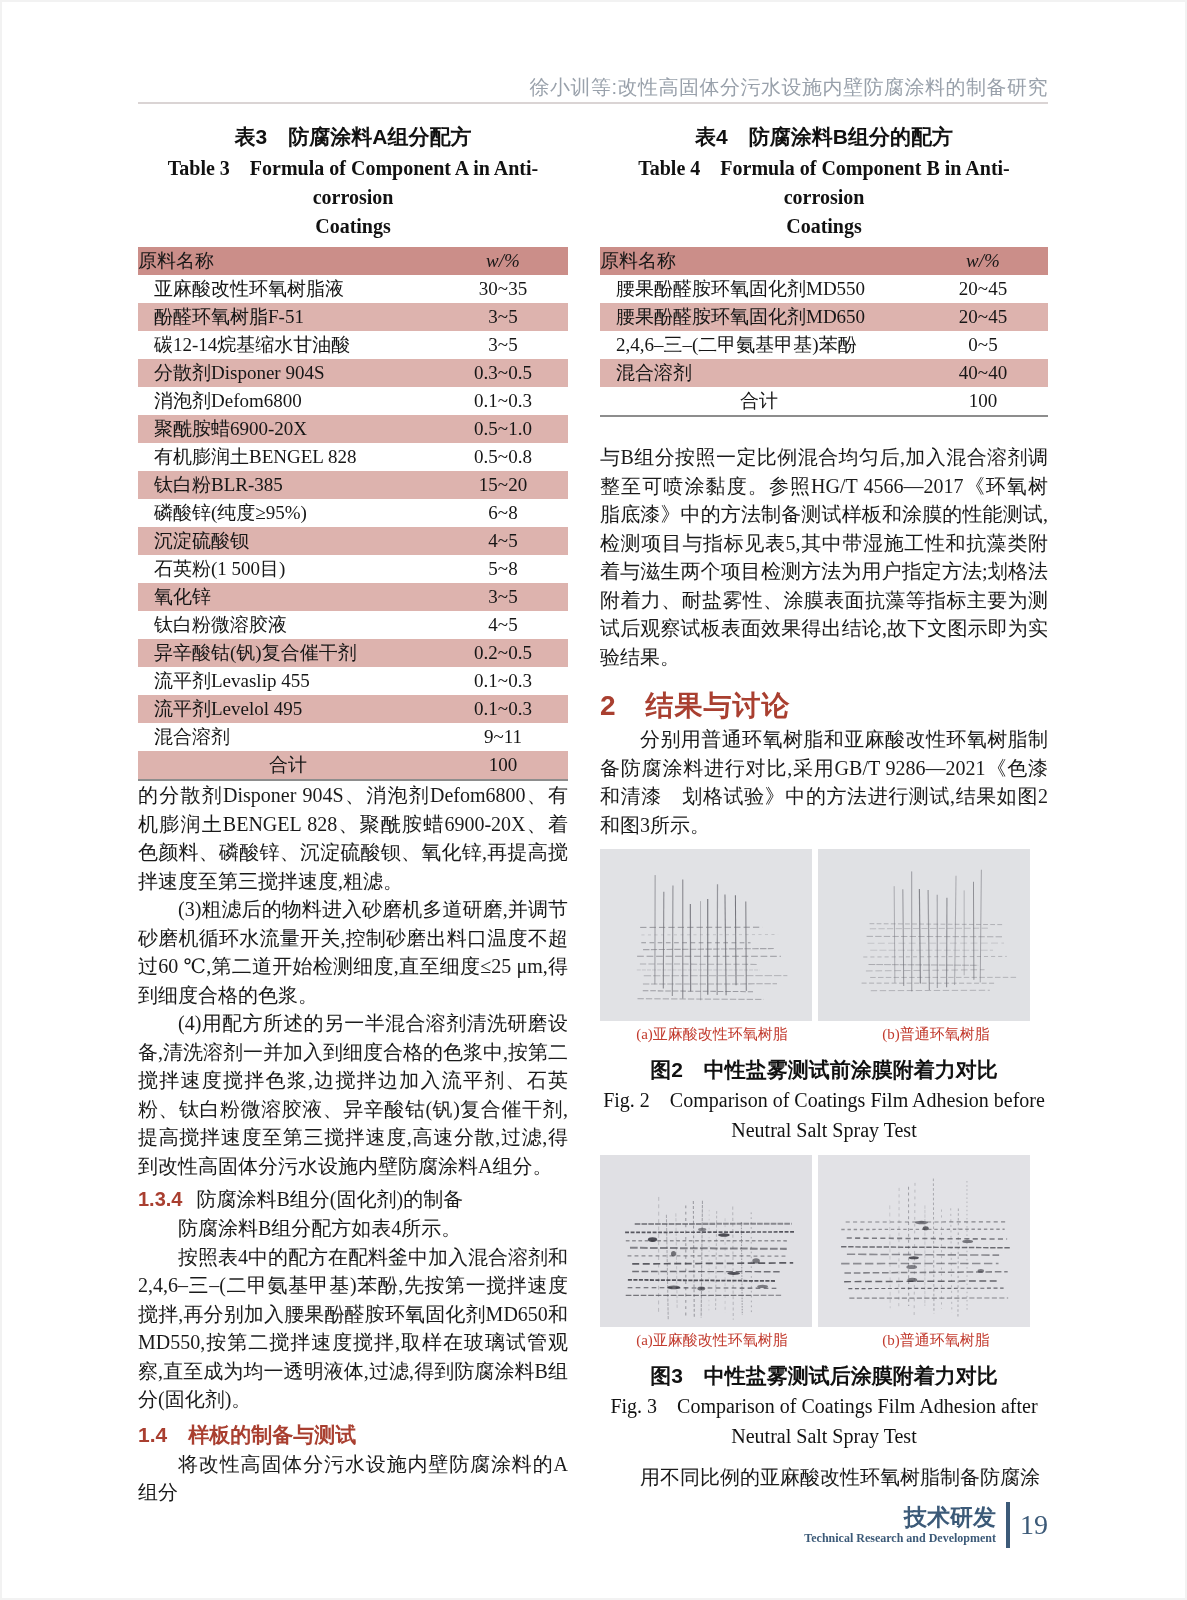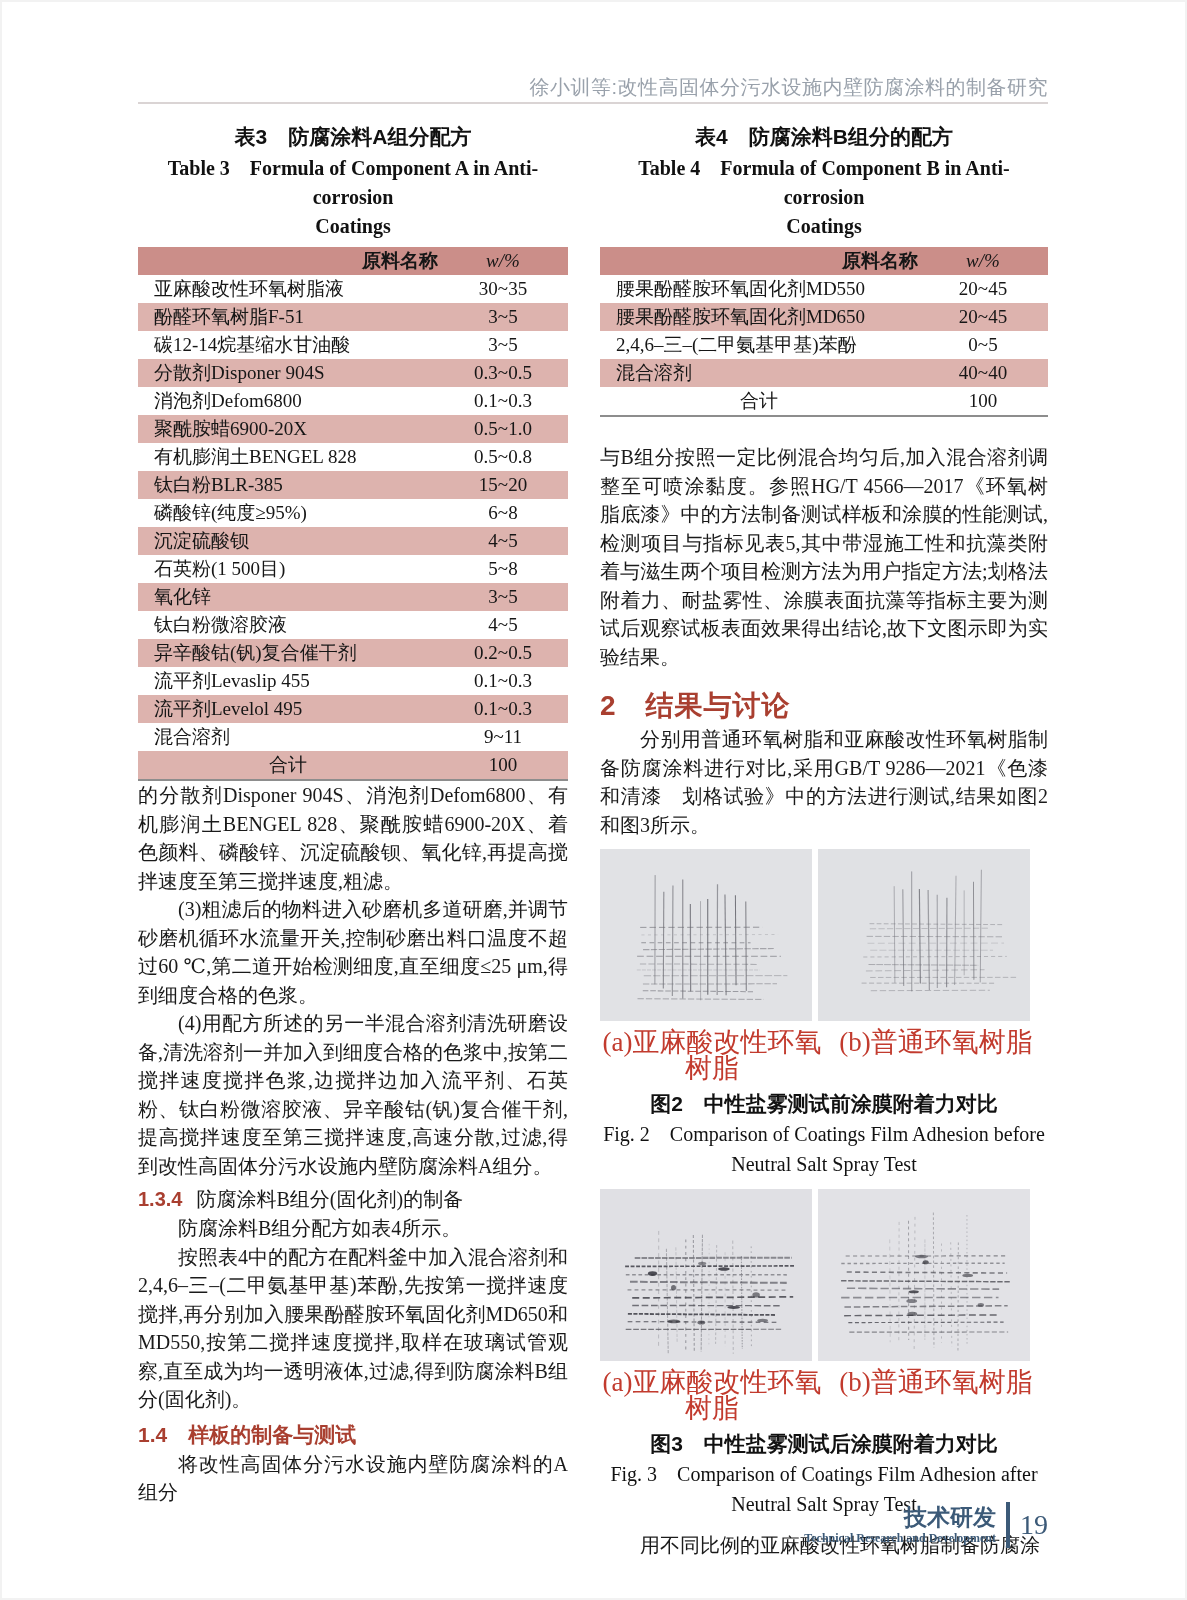--- a/index.html
+++ b/index.html
@@ -25,21 +25,21 @@
     font-weight:bold;font-size:21px;line-height:26px;margin:6px 0 4px;color:#111;
   }
   .tbl-title-en{
     text-align:center;font-weight:bold;font-size:20px;line-height:29px;color:#111;
   }
   
   table.formula{width:100%;border-collapse:collapse;margin-top:6px;font-size:19px;color:#161616;
     border-bottom:2px solid #8d8d8d;}
   table.formula th,table.formula td{height:28px;line-height:28px;padding:0;font-weight:normal;}
   table.formula thead tr{background:#cb8e89;}
-  table.formula th.name-col{text-align:right;font-weight:bold;}
+  table.formula th.name-col{text-align:left;}
   table.formula th.val-col{width:130px;text-align:center;font-style:italic;}
   table.formula td.name{text-align:left;padding-left:16px;}
   table.formula td.val{text-align:center;}
   table.formula tbody tr:nth-child(even){background:#ddb3ae;}
   table.formula tbody tr.total td.name{text-align:center;padding-left:0;}
   
   p.body-p{margin:0;font-size:20px;line-height:28.5px;text-align:justify;color:#1a1a1a;}
   p.indent{text-indent:2em;}
   .gap-top{margin-top:18px;}
   
@@ -49,21 +49,21 @@
     font-family:"Liberation Sans","DejaVu Sans",sans-serif;font-weight:bold;
     color:#a93f30;font-size:21px;line-height:30px;margin-top:6px;
   }
   .h-section{
     font-family:"Liberation Sans","DejaVu Sans",sans-serif;font-weight:bold;
     color:#a93f30;font-size:28px;line-height:38px;margin-top:16px;letter-spacing:1px;
   }
   
   .photos{display:flex;gap:6px;margin-top:10px;}
   .photo{width:212px;height:172px;overflow:hidden;}
-  .fig-sublabels{display:flex;margin-top:8px;font-size:27px;color:#c23b2e;line-height:26px;}
+  .fig-sublabels{display:flex;margin-top:0;font-size:15px;color:#c23b2e;line-height:26px;}
   .fig-sublabels span{width:50%;text-align:center;}
   .fig-cap-cn{
     text-align:center;font-family:"Liberation Sans","DejaVu Sans",sans-serif;
     font-weight:bold;font-size:21px;line-height:30px;margin-top:8px;color:#111;
   }
   .fig-cap-en{text-align:center;font-weight:normal;font-size:20px;line-height:30px;color:#111;}
   .fig3-block{margin-top:6px;}
   
   .footer{position:absolute;top:1502px;right:139px;display:flex;align-items:center;margin-left:14px;}
   .footer .labels{text-align:right;color:#3c5a78;}

